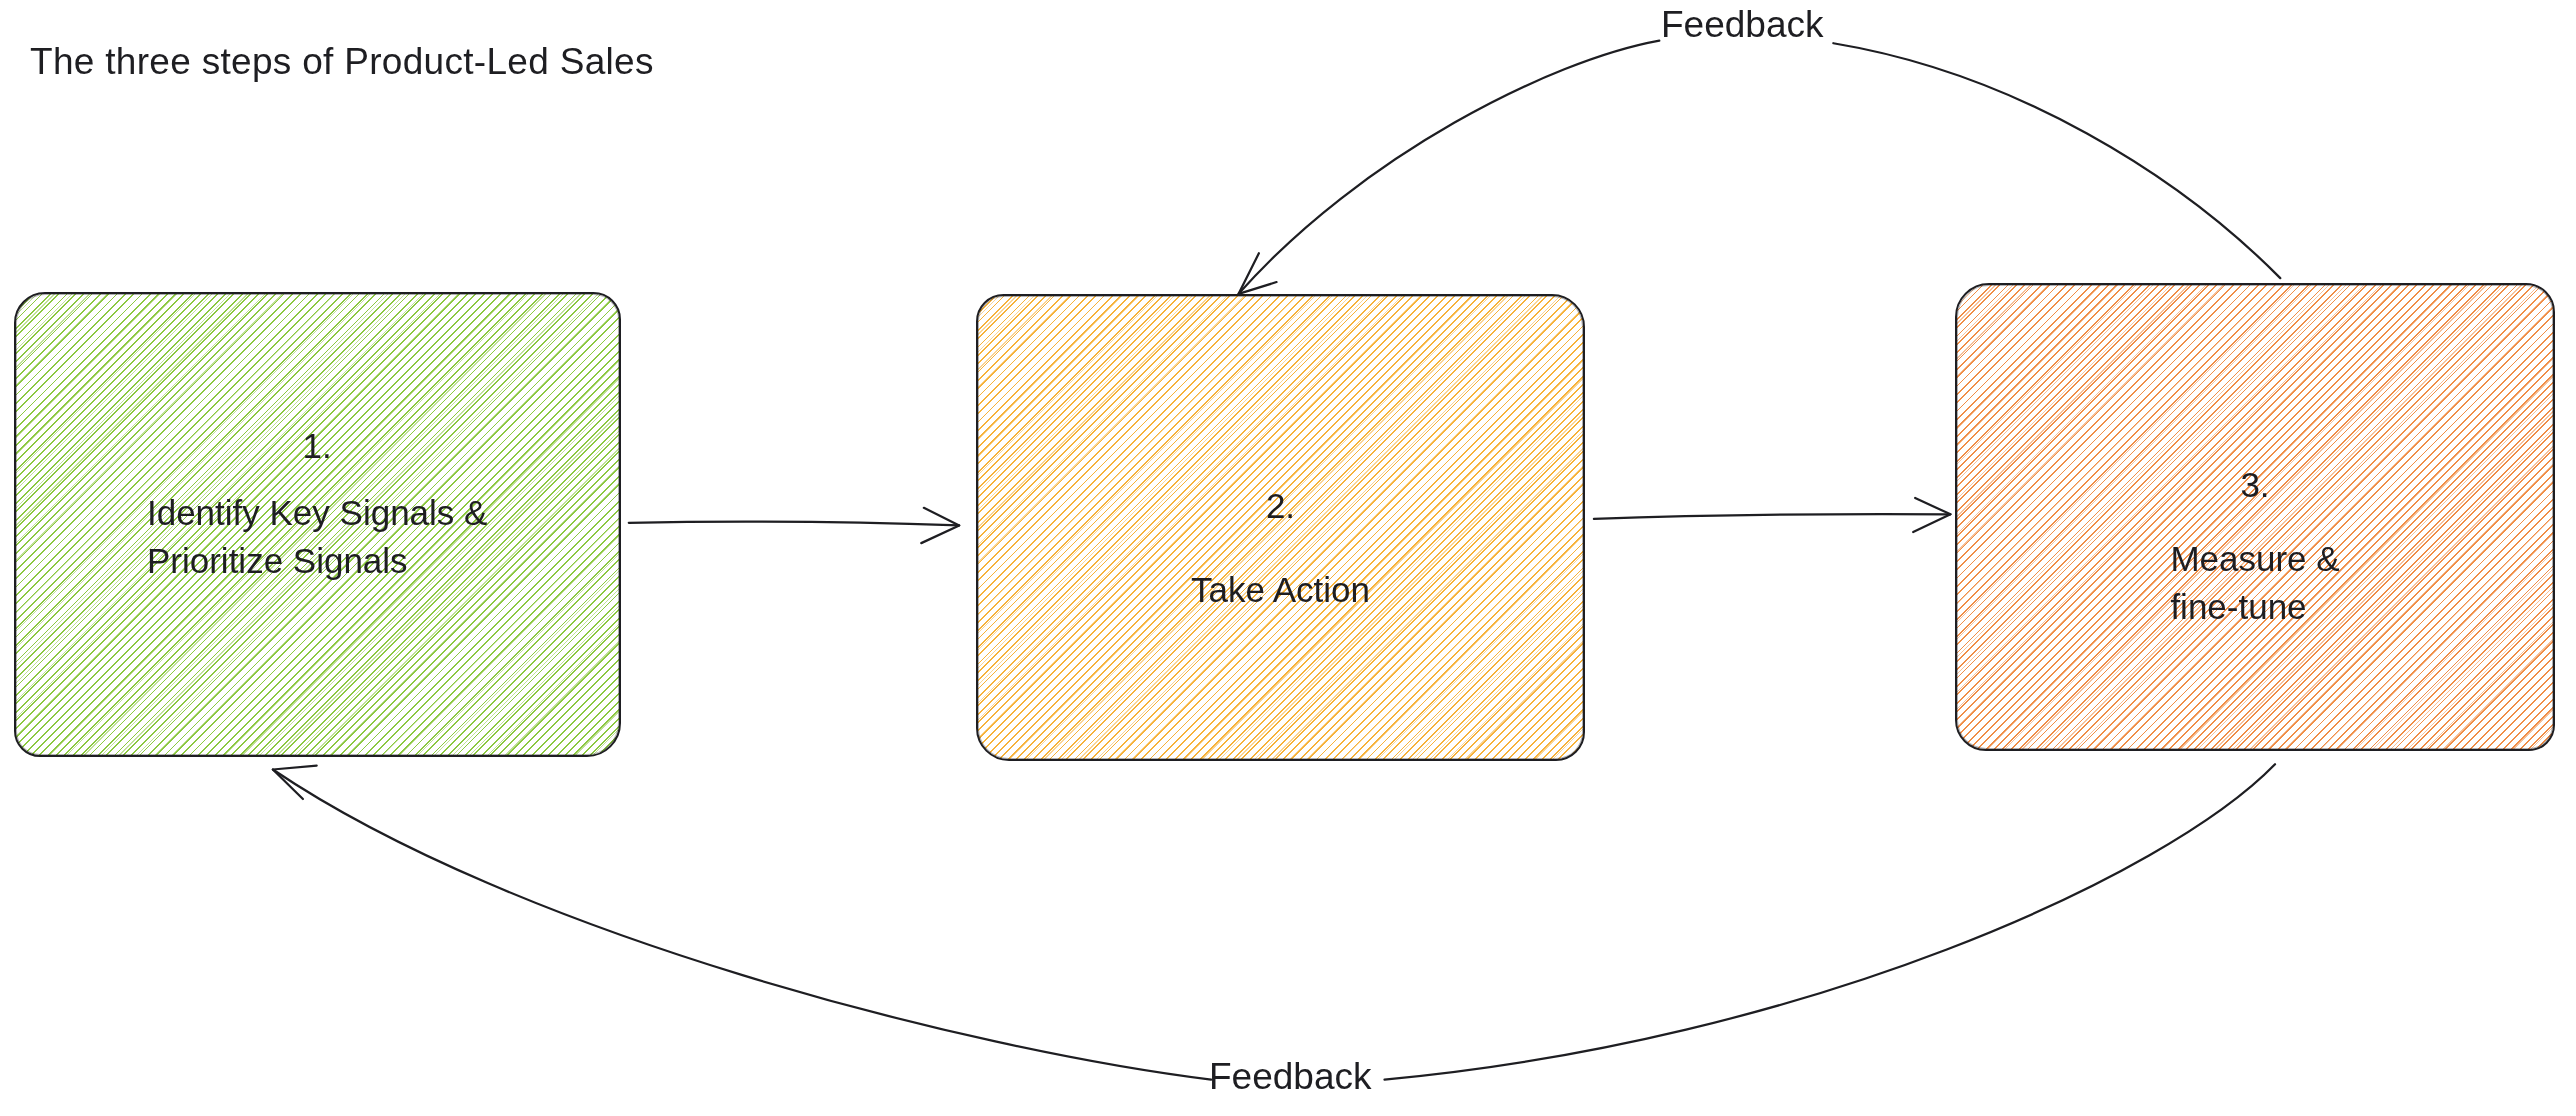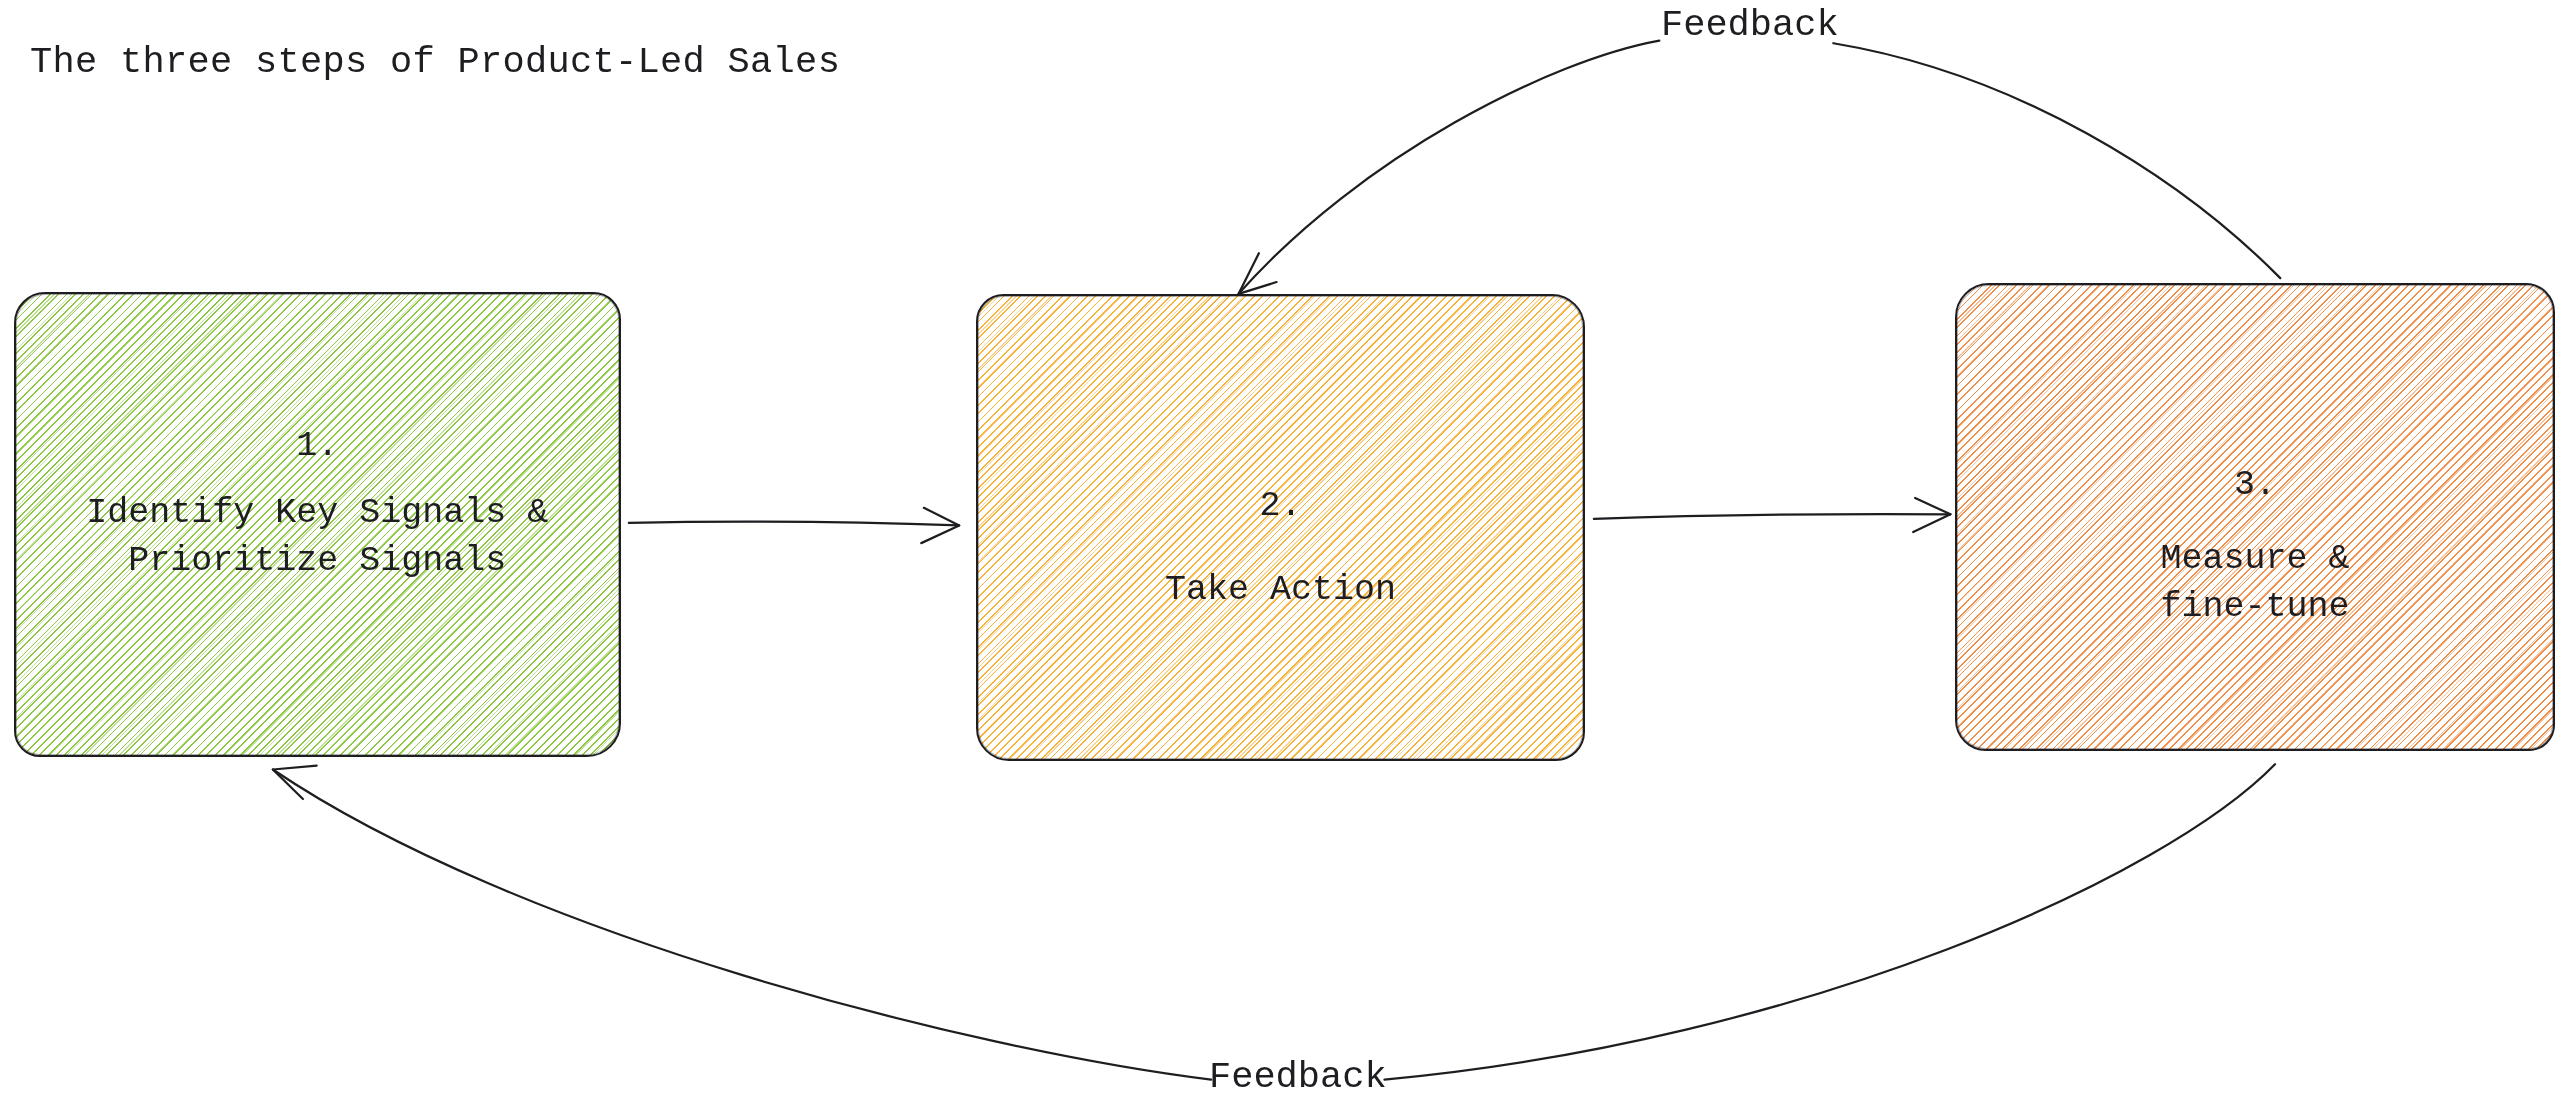--- a/index.html
+++ b/index.html
@@ -6,21 +6,21 @@
     margin: 0;
     padding: 0;
     background: #ffffff;
   }
   .stage {
     position: relative;
     width: 2576px;
     height: 1117px;
     background: #ffffff;
     overflow: hidden;
-    font-family: Liberation Mono, monospace;
+    font-family: Liberation Sans, sans-serif;
     color: var(--ink, #1e1e22);
   }
 
   
   .diagram-title {
     position: absolute;
     left: 30px;
     top: 41px;
     font-size: 37px;
     letter-spacing: 0.3px;
@@ -71,21 +71,21 @@
   }
   .step-box--1 .step-text { transform: translateY(-21px); }
   .step-box--2 .step-text { transform: translateY(19.6px); }
   .step-box--3 .step-text { transform: translateY(29.4px); }
 
   .step-number { text-align: center; }
   .step-box--1 .step-number { margin-bottom: 19.6px; }
   .step-box--2 .step-number { margin-bottom: 36px; }
   .step-box--3 .step-number { margin-bottom: 26px; }
 
-  .step-lines { text-align: center; }
+  .step-lines { text-align: left; }
   .step-box--2 .step-lines { }
 
   
   .feedback-label {
     position: absolute;
     font-size: 37px;
     white-space: nowrap;
     color: var(--ink, #1e1e22);
   }
   .feedback-label--top { left: 1661px; top: 3.9px; }

